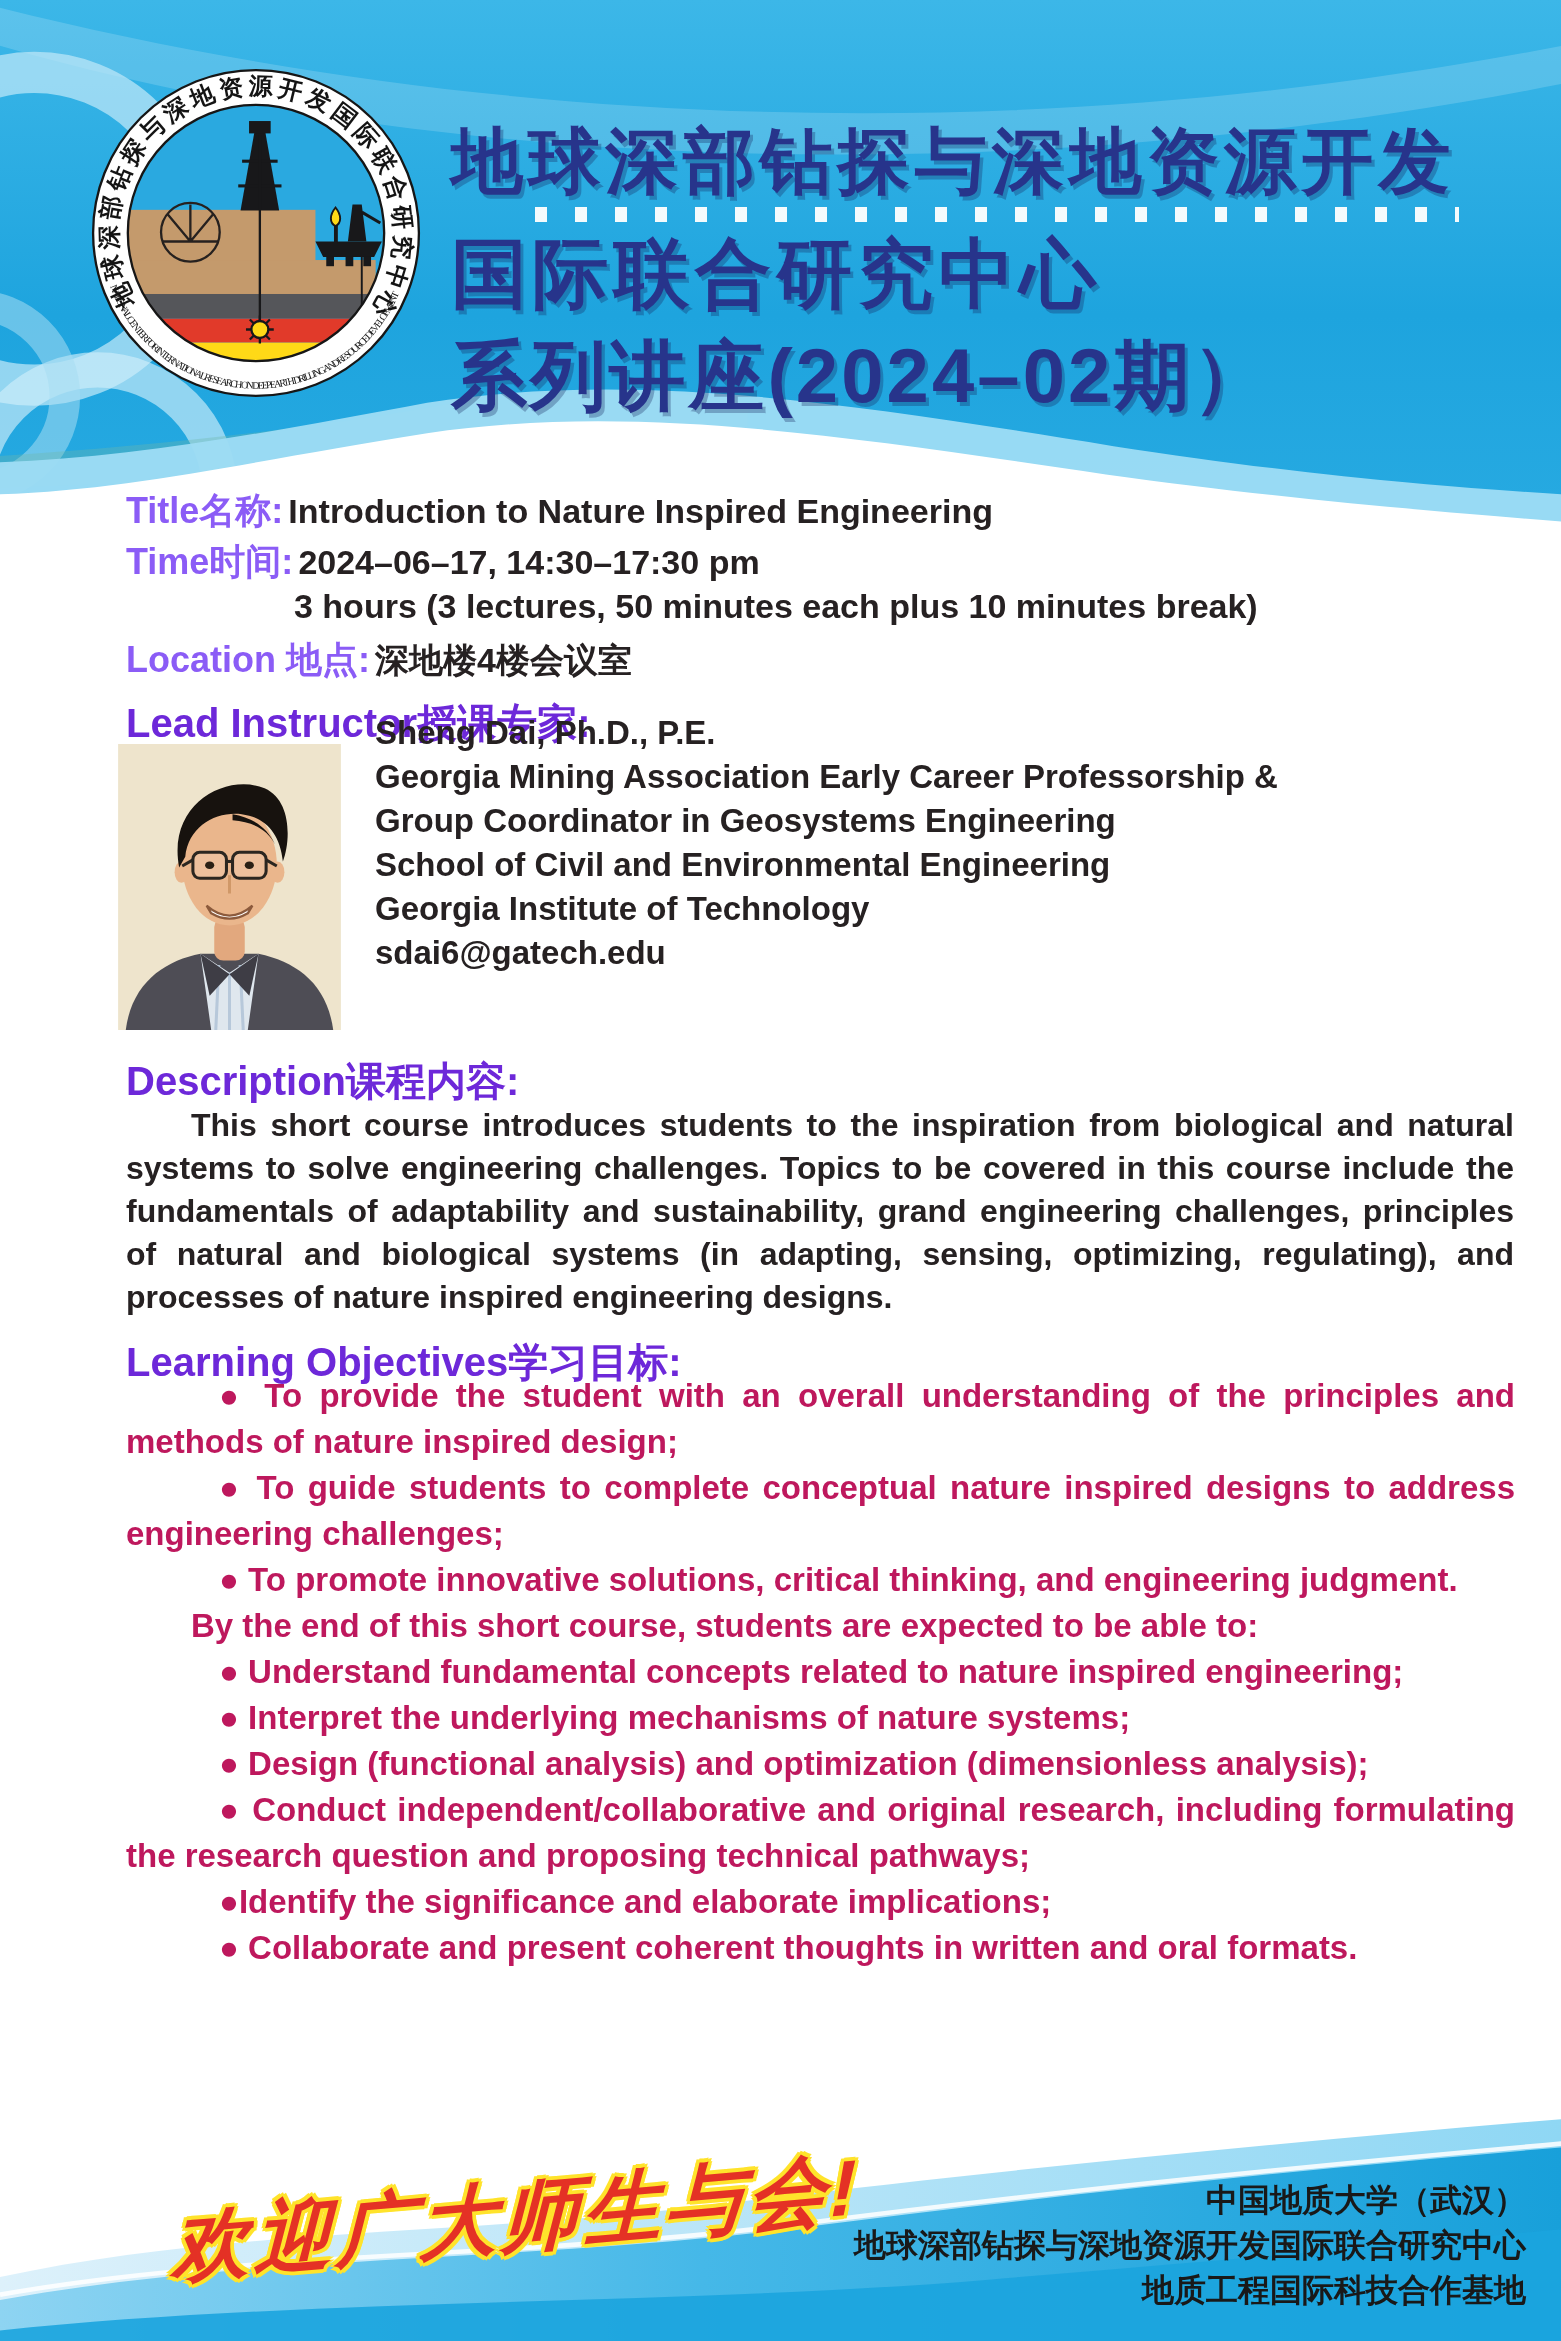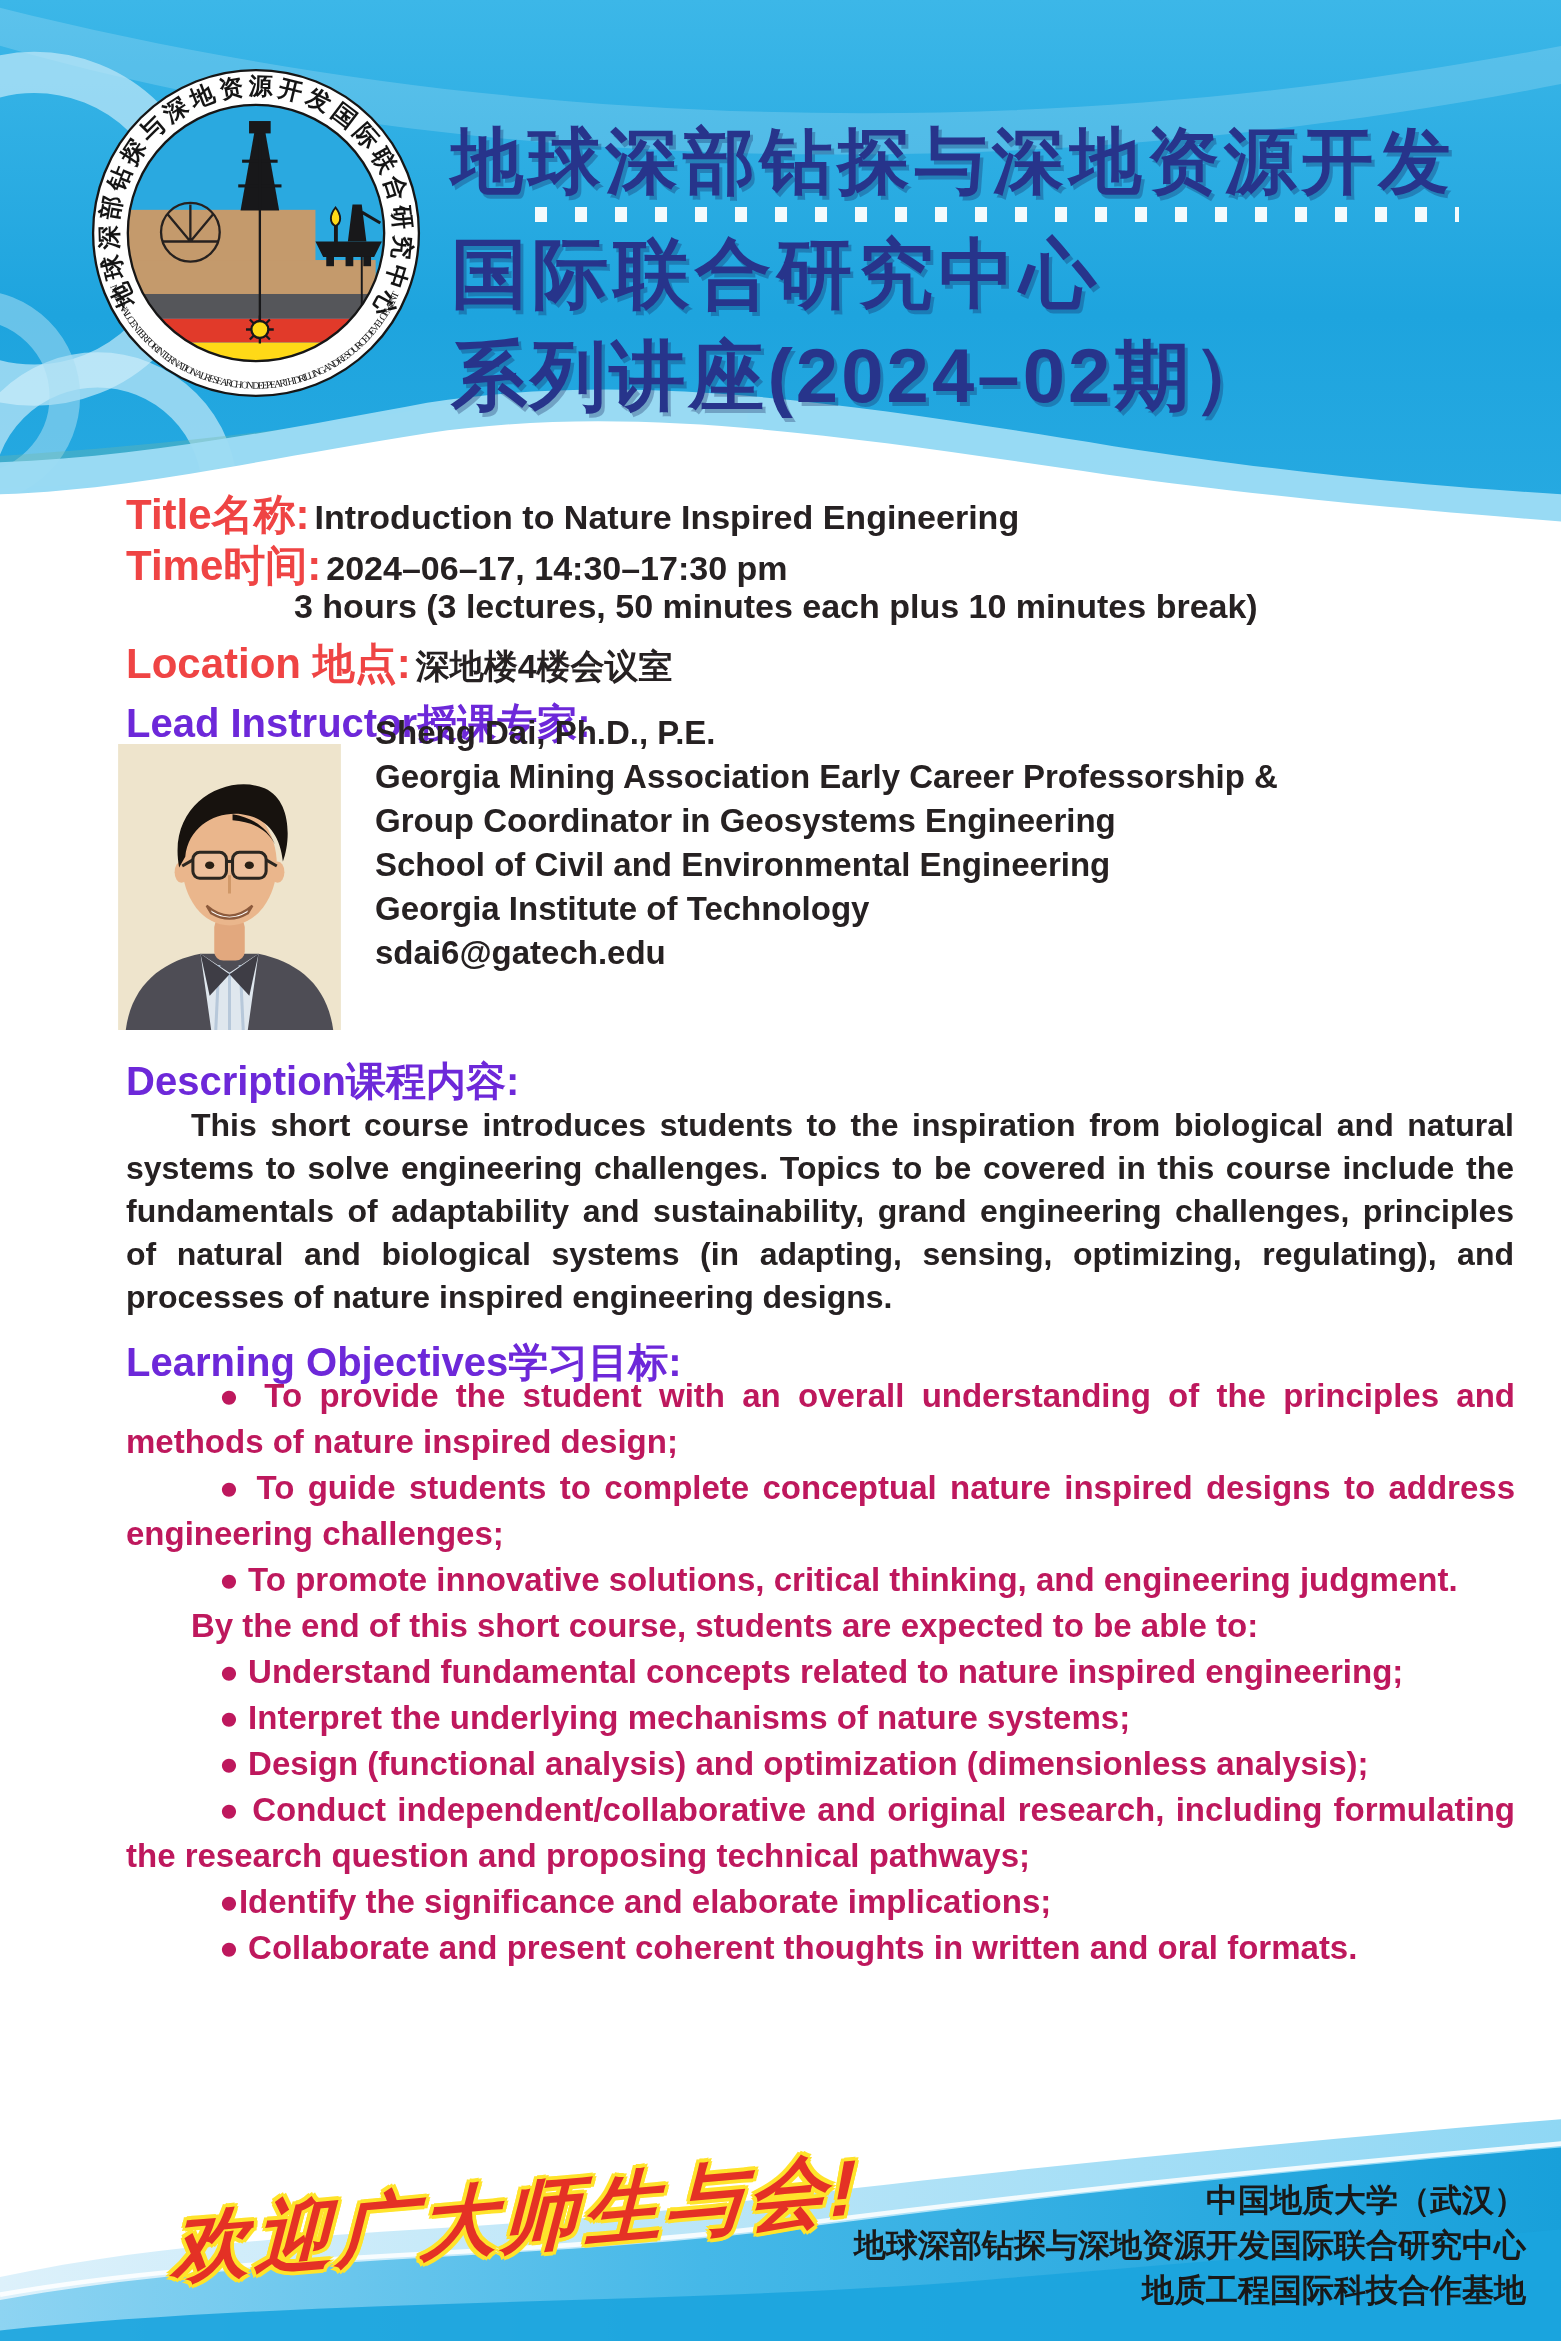--- a/index.html
+++ b/index.html
@@ -15,21 +15,21 @@
     position:absolute;left:535px;top:207px;width:924px;height:14.5px;
     background:repeating-linear-gradient(90deg,rgba(255,255,255,.95) 0 12.2px,rgba(255,255,255,0) 12.2px 40px);
   }
   .hline{position:absolute;left:451px;color:#27348b;font-weight:bold;white-space:nowrap;
     letter-spacing:5.3px;text-shadow:3.1px 3.8px 0 rgba(20,32,88,.30);}
   .t1{top:114px;font-size:72px;}
   .t2{top:224px;font-size:76px;}
   .t3{top:326px;font-size:76px;letter-spacing:3.1px;}
   
   .row{position:absolute;left:126px;white-space:nowrap;}
-  .lbl{color:#ef4444;font-weight:bold;font-size:42px;}
+  .lbl{color:#8b5cf6;font-weight:bold;font-size:36px;}
   .val{color:#262122;font-weight:bold;font-size:34px;margin-left:5px;}
   .r-title{top:487px;}
   .r-time{top:538px;}
   .r-hours{top:587px;left:294px;}
   .r-loc{top:636px;}
   
   .sect{position:absolute;left:126px;color:#6d28d9;font-weight:bold;font-size:40px;white-space:nowrap;}
   .h-lead{top:696px;}
   .h-desc{top:1054px;}
   .h-obj{top:1335px;}

